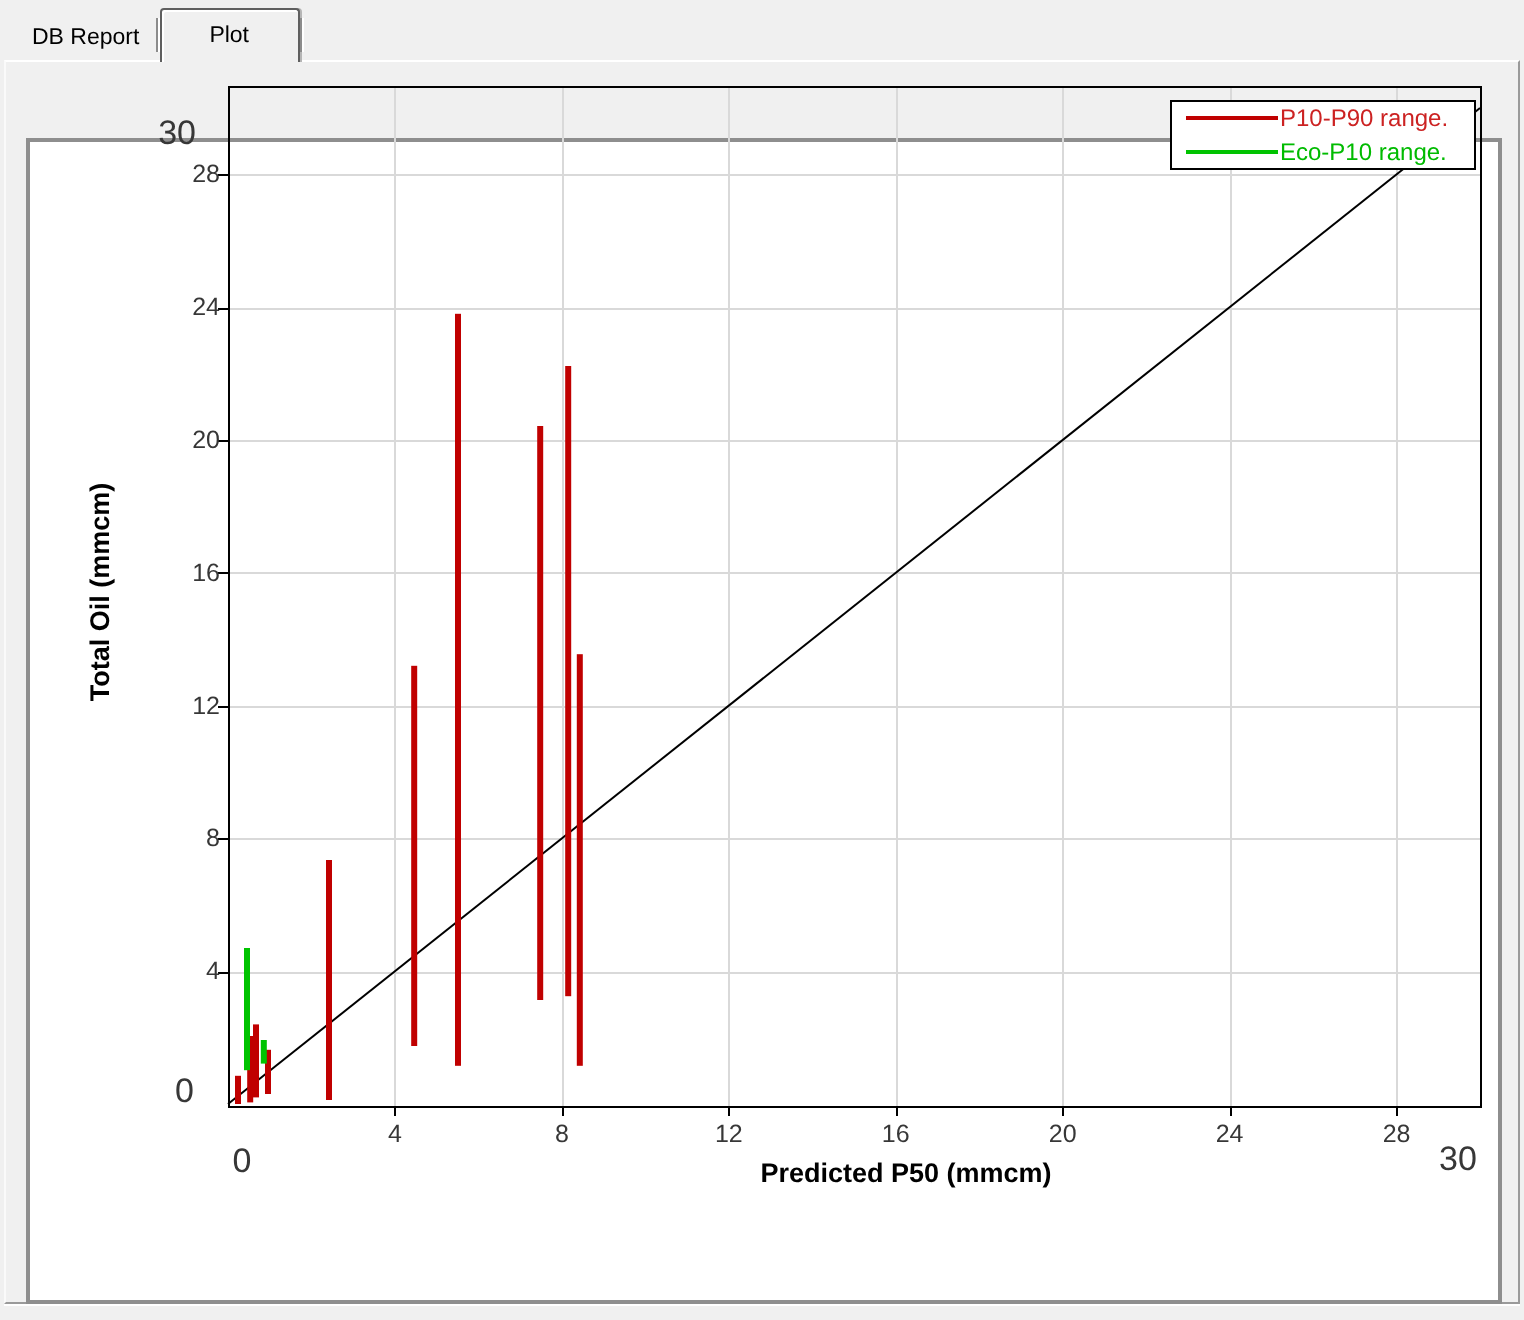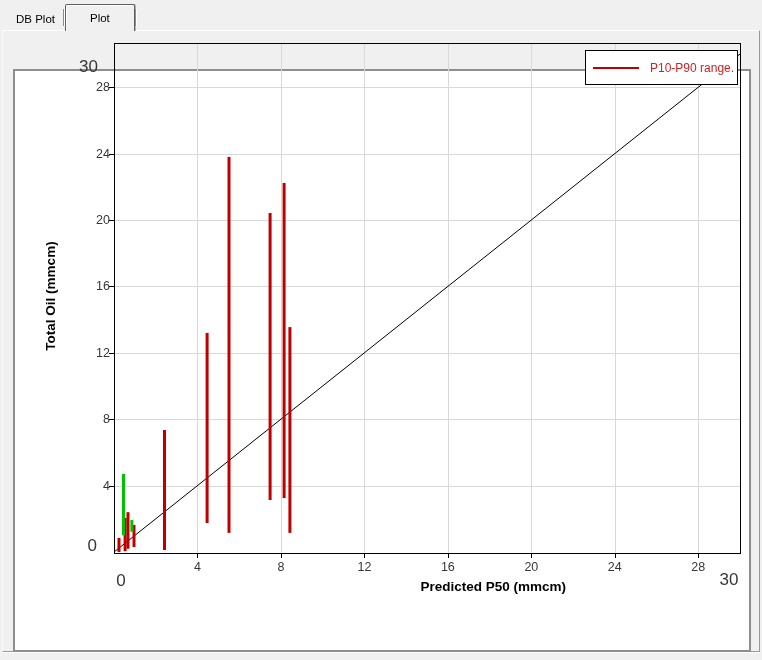--- a/index.html
+++ b/index.html
@@ -45,40 +45,40 @@
   }
   
   #chart-svg{position:absolute;left:0;top:0;z-index:2;pointer-events:none;}
   .ylabel{
     position:absolute;left:50px;top:296px;z-index:3;
     transform:translate(-50%,-50%) rotate(-90deg);
     font-size:13.5px;font-weight:bold;color:#000;white-space:nowrap;
   }
   .xlabel{
     position:absolute;left:340px;top:579px;width:226px;z-index:3;
-    text-align:right;font-size:13.5px;font-weight:bold;color:#000;
+    text-align:center;font-size:13.5px;font-weight:bold;color:#000;
   }
   
   .legend{
     position:absolute;left:585px;top:50px;width:153px;height:35px;z-index:4;
     background:#ffffff;border:1px solid #000000;
     display:flex;flex-direction:column;justify-content:center;gap:3px;
     padding-left:7px;box-sizing:border-box;
   }
-  .legend-row{display:flex;align-items:center;gap:11px;font-size:12px;}
+  .legend-row{display:flex;align-items:center;gap:1px;font-size:12px;}
   .legend-swatch{display:inline-block;width:46px;height:2px;}
 </style>
 </head>
 <body>
 
 <div>
 
   <div class="tabbar">
     <div class="tab">
-      <span>DB Plot</span>
+      <span>DB Report</span>
     </div>
     <div class="tab-sep"></div>
     <div class="tab selected">
       <span>Plot</span>
     </div>
     <div class="tab-sep"></div>
   </div>
 
   <div class="tab-page">
     <div class="plot-panel"></div>
@@ -148,15 +148,19 @@
     </svg>
 
   <div class="ylabel">Total Oil (mmcm)</div>
   <div class="xlabel">Predicted P50 (mmcm)</div>
 
   <div class="legend">
     <div class="legend-row">
       <span class="legend-swatch" id="sw0" style="background: rgb(192, 0, 0);"></span>
       <span id="lt0" style="color: rgb(204, 34, 34);">P10-P90 range.</span>
     </div>
+    <div class="legend-row">
+      <span class="legend-swatch" id="sw1" style="background: rgb(0, 195, 0);"></span>
+      <span id="lt1" style="color: rgb(0, 187, 0);">Eco-P10 range.</span>
+    </div>
   </div>
 
 </div>
 
 </body></html>

